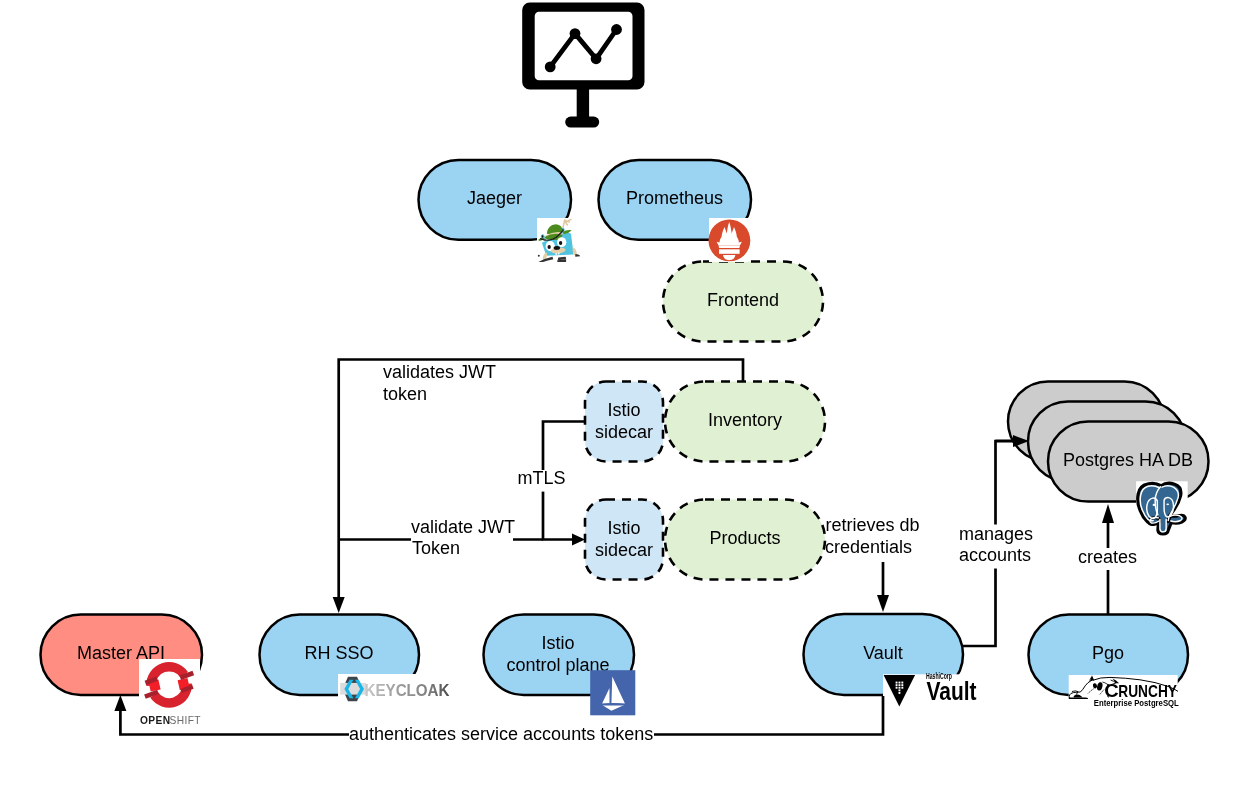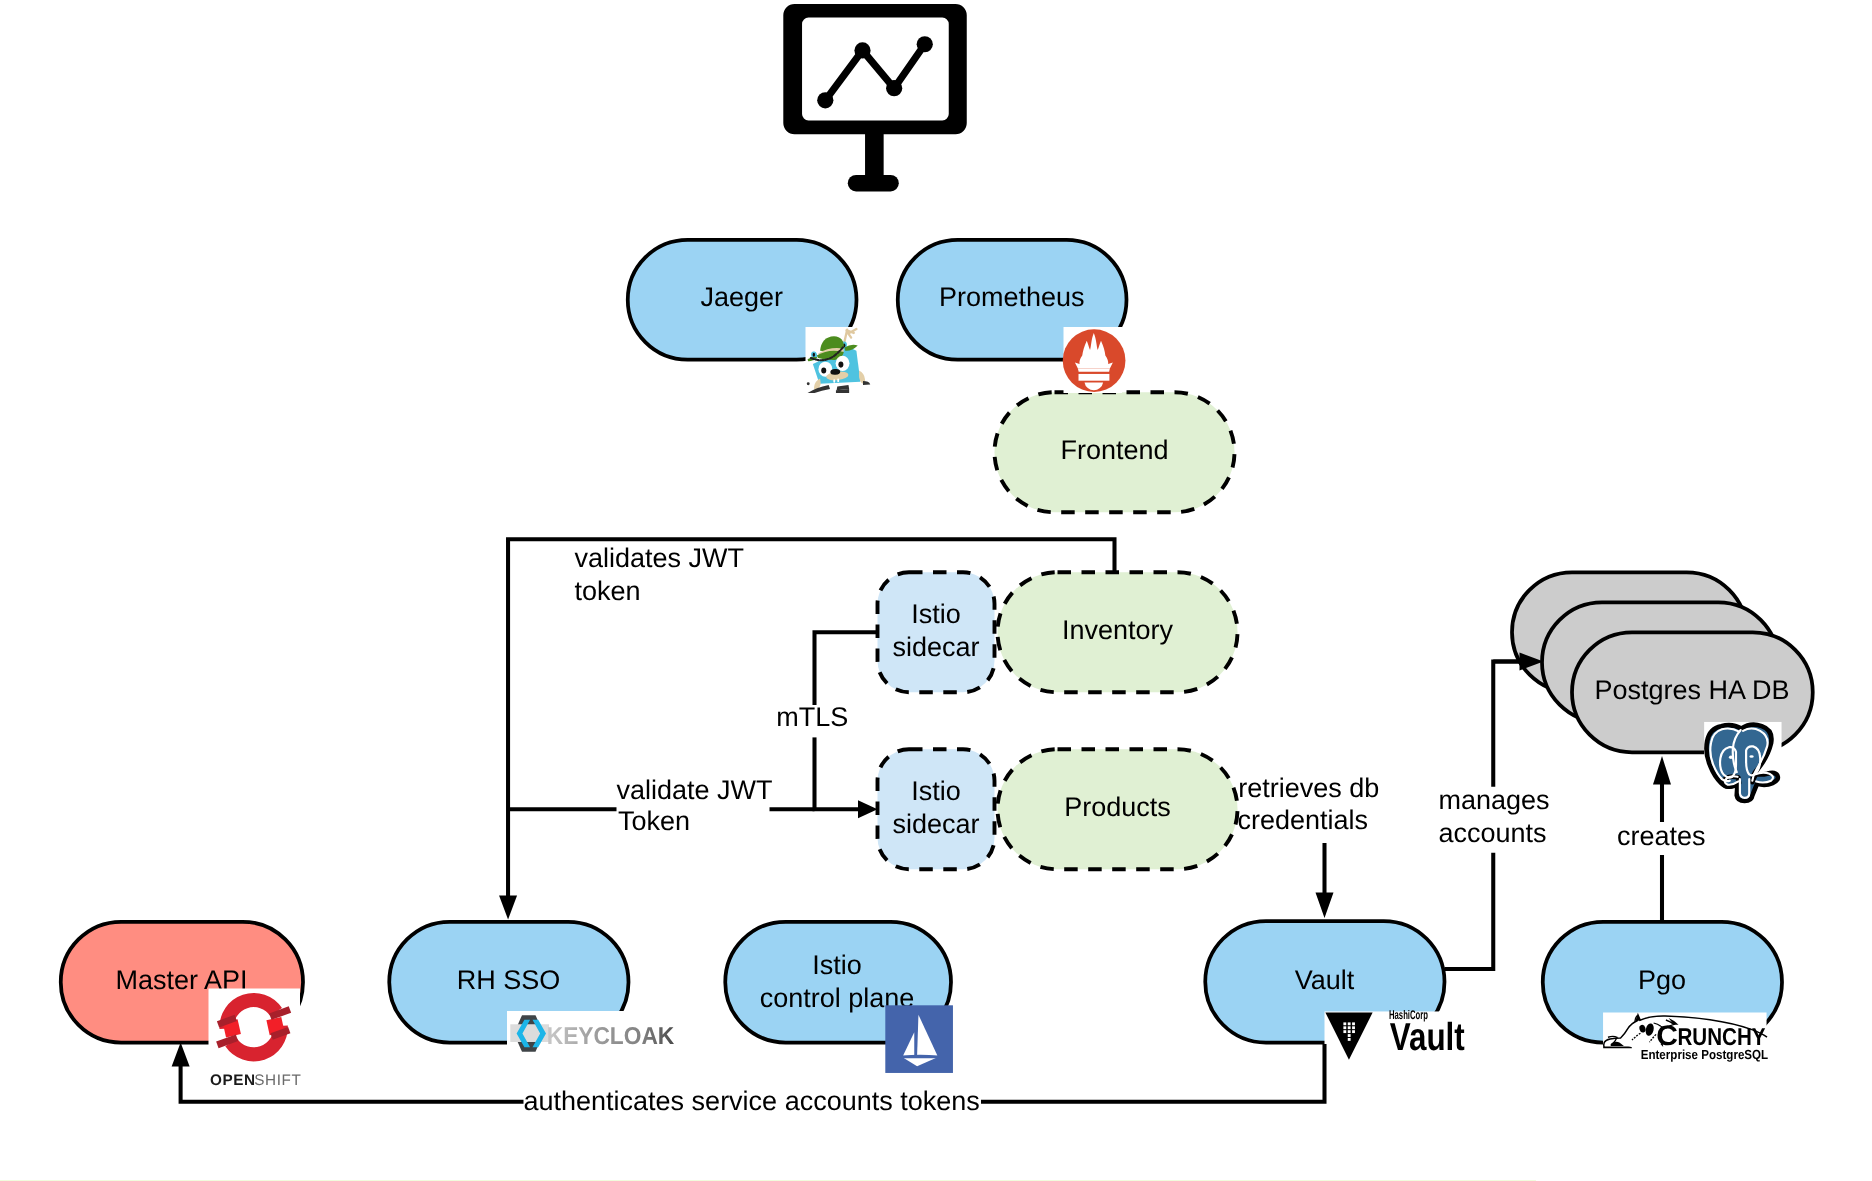--- a/index.html
+++ b/index.html
@@ -1,18 +1,18 @@
 <!DOCTYPE html>
 <html><head>
 <meta charset="utf-8">
 <style>
   html,body{margin:0;padding:0;background:#ffffff;}
   body{width:1248px;height:787px;position:relative;overflow:hidden;
        font-family:"Liberation Sans",sans-serif;}
-  #stage{position:absolute;left:0;top:0;width:1024px;height:787px;background:#bef264;}
+  #stage{position:absolute;left:0;top:0;width:1024px;height:787px;background:#737373;}
   svg{display:block;}
   .lbl{font-family:"Liberation Sans",sans-serif;font-size:18px;fill:#000;}
 </style>
 </head>
 <body>
 
 <div id="stage">
 <svg width="1248" height="787" viewBox="0 0 1248 787" xmlns="http://www.w3.org/2000/svg">
   <defs>
     <marker id="arrow" viewBox="0 0 10 10" refX="9" refY="5" markerWidth="7" markerHeight="7" orient="auto-start-reverse">

